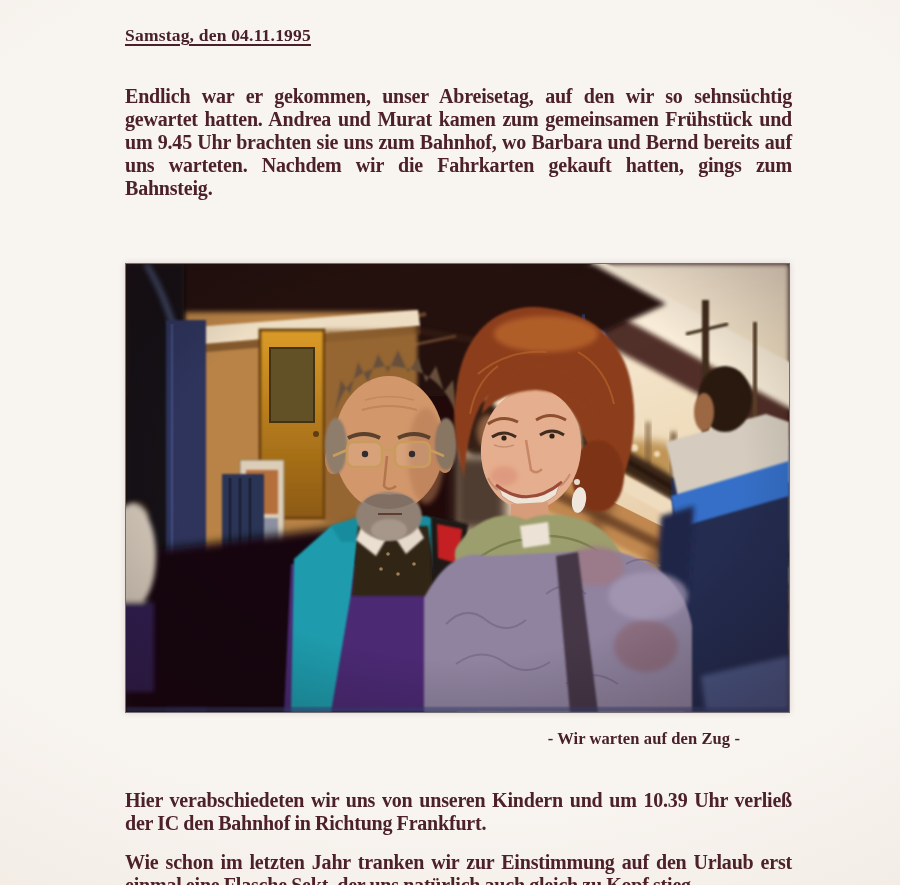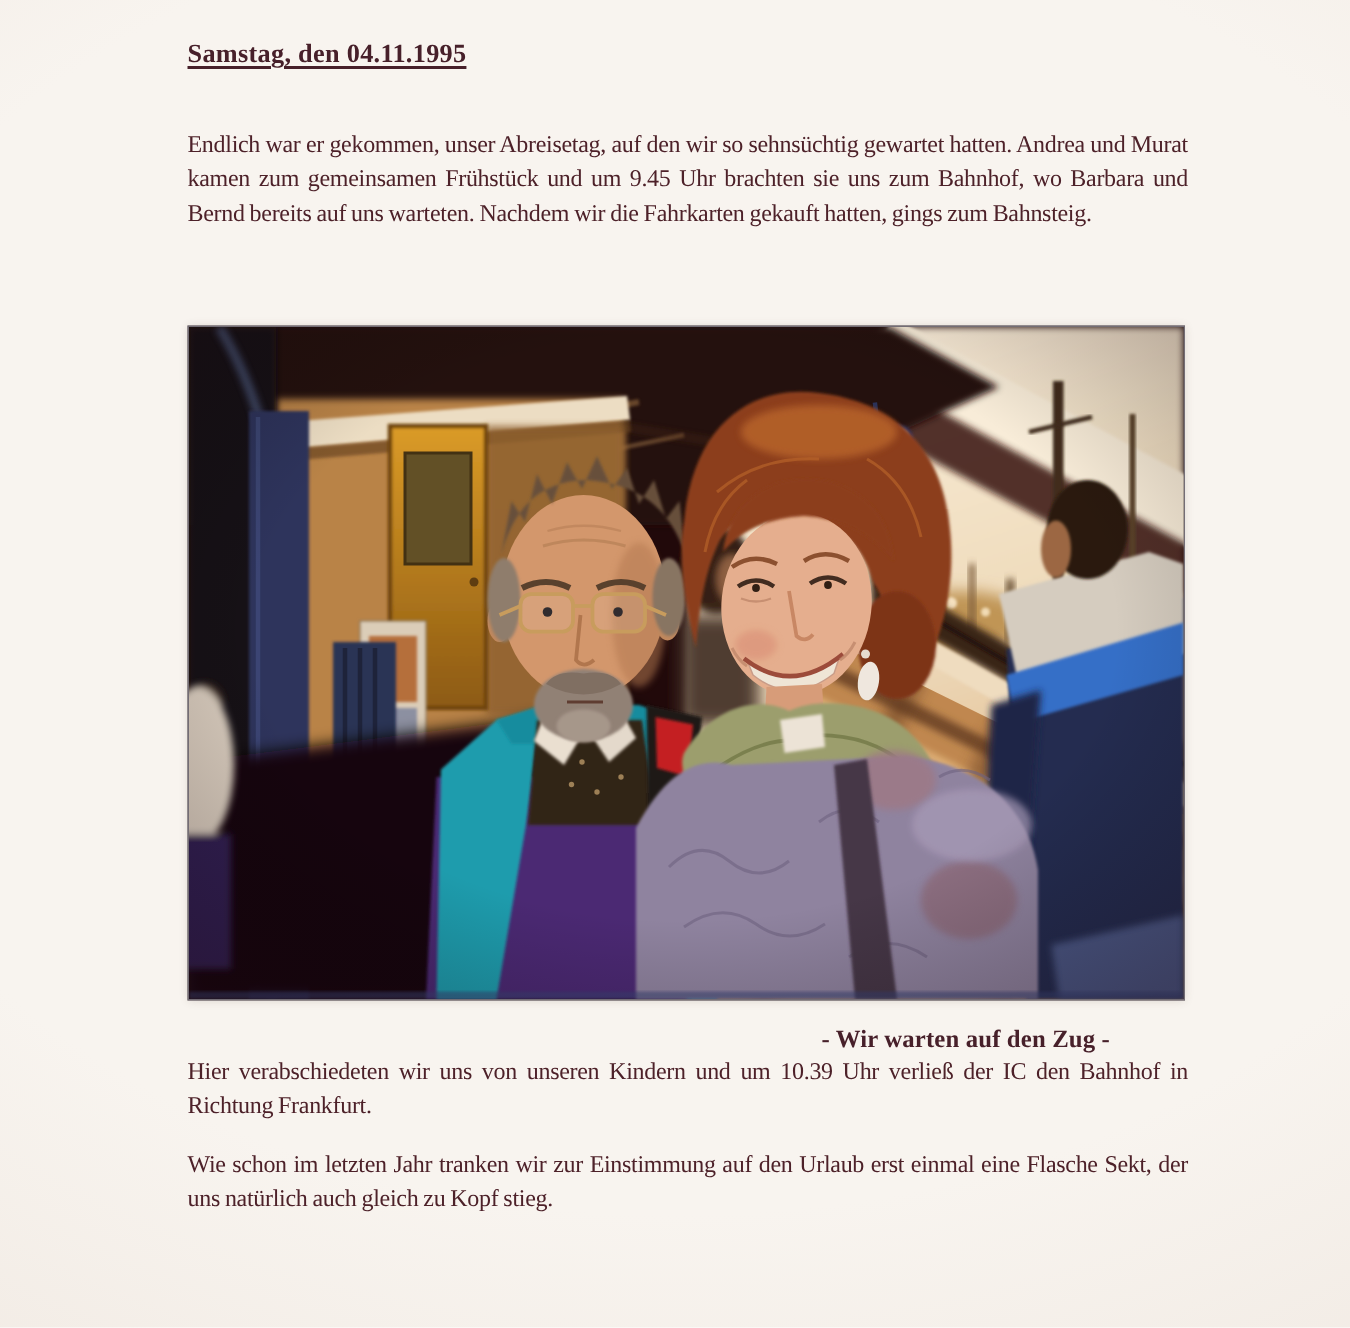--- a/index.html
+++ b/index.html
@@ -18,28 +18,28 @@
   .heading{
     font-size:17.5px;font-weight:bold;margin:0;
     letter-spacing:.2px;
     text-decoration:underline;
     text-decoration-thickness:1.5px;
     text-underline-offset:3px;
     color:#47202a;
   }
   .para{
     width:667px;
-    font-size:16px;font-weight:normal;line-height:23px;
+    font-size:20px;font-weight:bold;line-height:23px;
     letter-spacing:-.2px;word-spacing:-.5px;
     text-align:justify;
     margin:0;
     color:#4d2129;
   }
   .para.intro{margin-top:39px;}
-  .para.departure{}
+  .para.departure{margin-top:40px;}
   .para.sekt{margin-top:16px;}
   figure{margin:0;}
   .photo-frame{
     margin-top:63px;
     width:663px;height:448px;
     border:1px solid rgba(190,195,205,.55);
     box-sizing:content-box;
     background:#190509;
     box-shadow:0 0 6px rgba(90,70,60,.18);
   }

